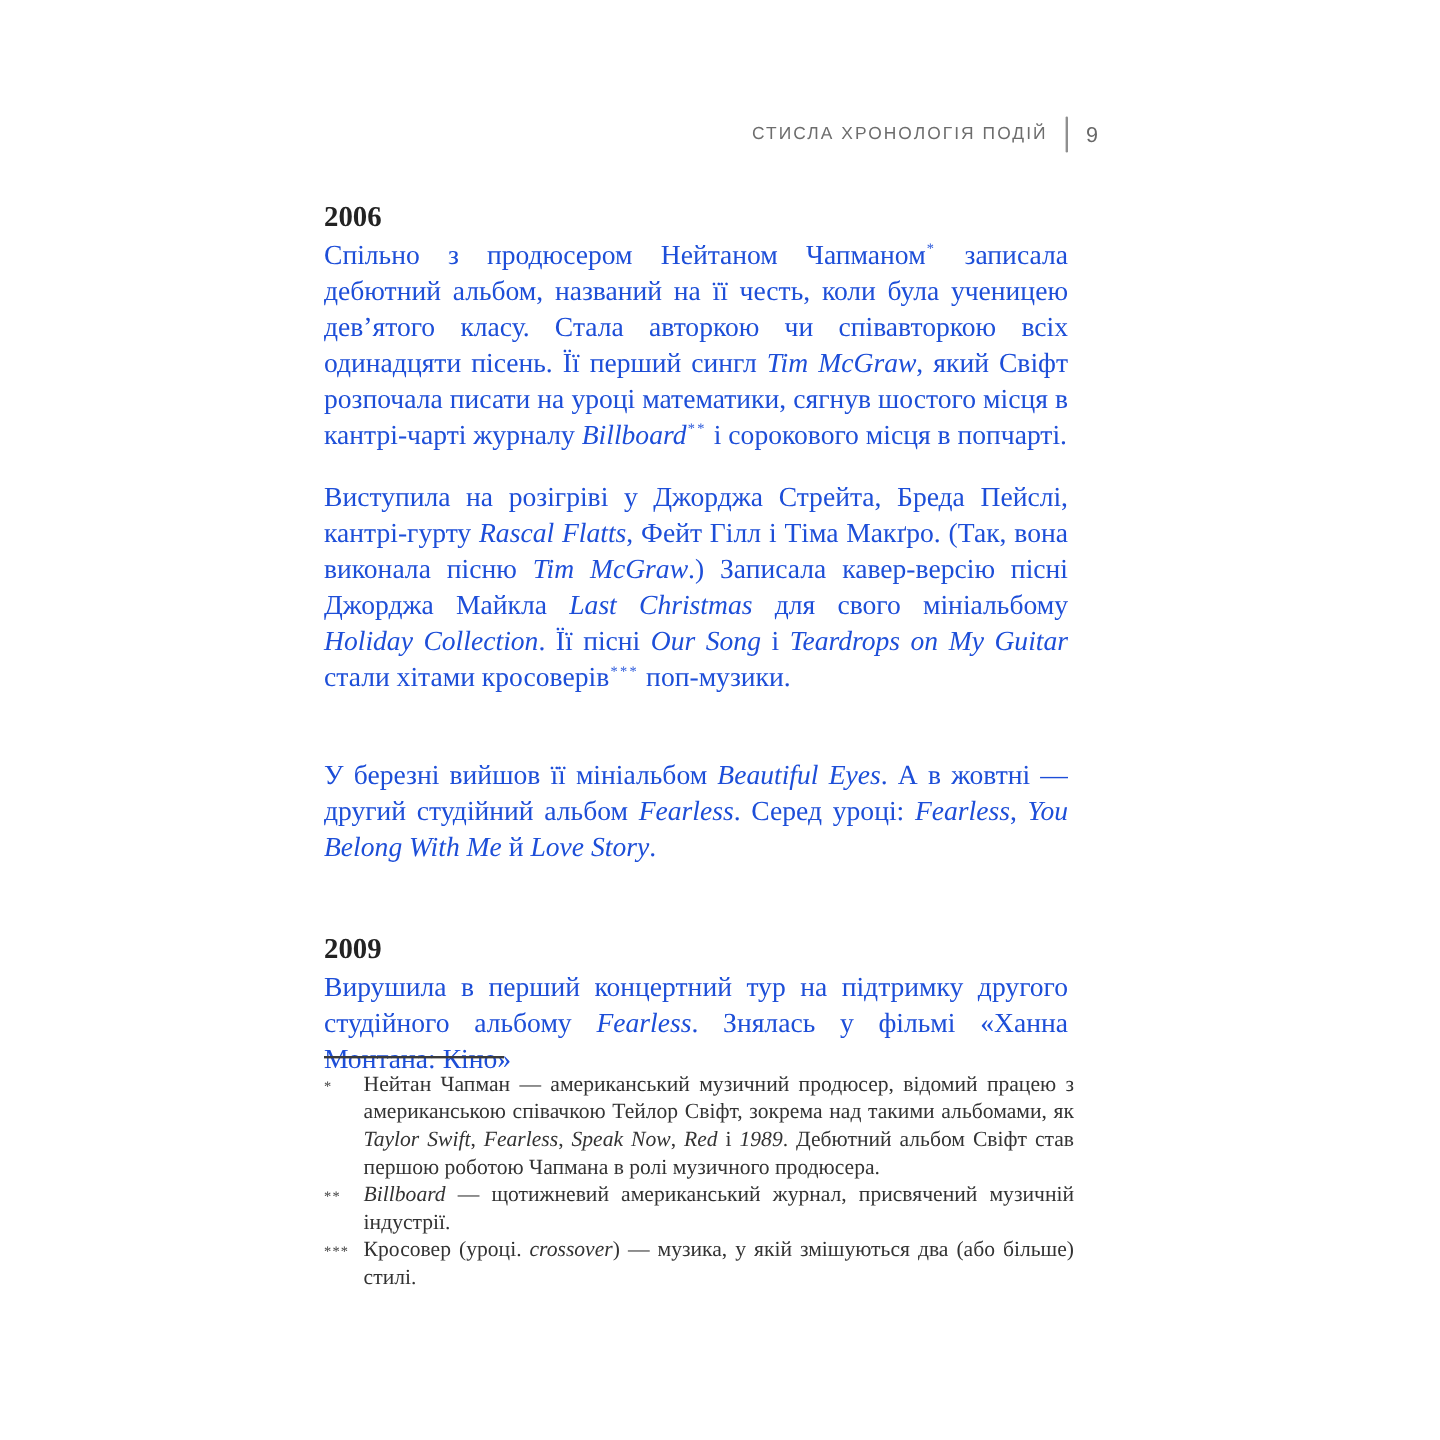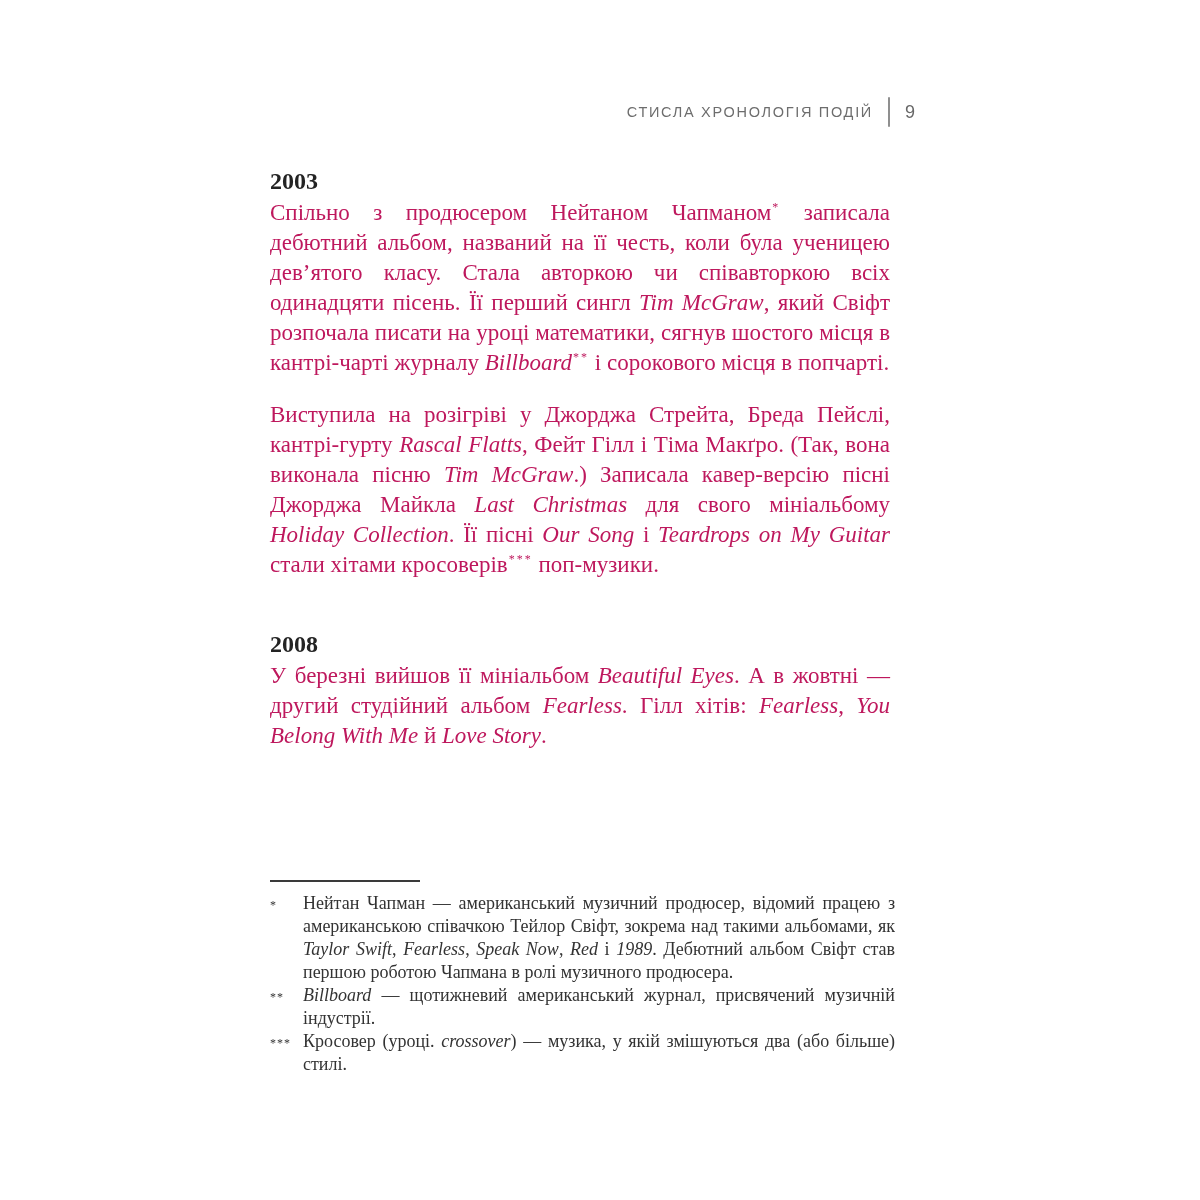--- a/index.html
+++ b/index.html
@@ -57,21 +57,21 @@
     font-size: 24px;
     line-height: 26px;
     font-weight: 700;
     color: #232323;
   }
   .para {
     margin: 0;
     font-size: 23px;
     line-height: 30px;
     text-align: justify;
-    color: #be185d;
+    color: #1d4ed8;
   }
   .it { font-style: italic; }
   sup.fn-ref {
     font-size: 12px;
     line-height: 0;
     vertical-align: 9px;
     letter-spacing: 2px;
     margin-left: 1px;
   }
 
@@ -109,33 +109,36 @@
 
 <div class="page">
 
   <header class="running-head">
     <span class="rh-title">СТИСЛА ХРОНОЛОГІЯ ПОДІЙ</span>
     <span class="rh-divider"></span>
     <span class="rh-page">9</span>
   </header>
 
   <section class="chrono-section" style="top:168px">
-    <h2 class="year">2003</h2>
+    <h2 class="year">2006</h2>
     <p class="para"><span>Спільно з продюсером Нейтаном Чапманом</span><sup class="fn-ref">*</sup><span> записала дебютний альбом, названий на її честь, коли була ученицею дев’ятого класу. Стала авторкою чи співавторкою всіх одинадцяти пісень. Її перший сингл </span><span class="it">Tim McGraw</span><span>, який Свіфт розпочала писати на уроці математики, сягнув шостого місця в кантрі-чарті журналу </span><span class="it">Billboard</span><sup class="fn-ref">**</sup><span> і сорокового місця в попчарті.</span></p>
   </section>
 
   <section class="chrono-section" style="top:400px">
     <p class="para"><span>Виступила на розігріві у Джорджа Стрейта, Бреда Пейслі, кантрі-гурту </span><span class="it">Rascal Flatts</span><span>, Фейт Гілл і Тіма Макґро. (Так, вона виконала пісню </span><span class="it">Tim McGraw</span><span>.) Записала кавер-версію пісні Джорджа Майкла </span><span class="it">Last Christmas</span><span> для свого мініальбому </span><span class="it">Holiday Collection</span><span>. Її пісні </span><span class="it">Our Song</span><span> і </span><span class="it">Teardrops on My Guitar</span><span> стали хітами кросоверів</span><sup class="fn-ref">***</sup><span> поп-музики.</span></p>
   </section>
 
   <section class="chrono-section" style="top:631px">
-    <h2 class="year">2008</h2>
-    <p class="para"><span>У березні вийшов її мініальбом </span><span class="it">Beautiful Eyes</span><span>. А в жовтні — другий студійний альбом </span><span class="it">Fearless</span><span>. Гілл хітів: </span><span class="it">Fearless</span><span>, </span><span class="it">You Belong With Me</span><span> й </span><span class="it">Love Story</span><span>.</span></p>
+    <p class="para"><span>У березні вийшов її мініальбом </span><span class="it">Beautiful Eyes</span><span>. А в жовтні — другий студійний альбом </span><span class="it">Fearless</span><span>. Серед уроці: </span><span class="it">Fearless</span><span>, </span><span class="it">You Belong With Me</span><span> й </span><span class="it">Love Story</span><span>.</span></p>
   </section>
 
+  <section class="chrono-section" style="top:778px">
+    <h2 class="year">2009</h2>
+    <p class="para"><span>Вирушила в перший концертний тур на підтримку другого студійного альбому </span><span class="it">Fearless</span><span>. Знялась у фільмі «Ханна Монтана: Кіно»</span></p>
+  </section>
 
   <div class="footnotes" style="top:880px">
     <div class="fn-rule"></div>
 
     <div class="footnote">
       <span class="fn-marker">*</span>
       <span class="fn-text"><span>Нейтан Чапман — американський музичний продюсер, відомий працею з американською співачкою Тейлор Свіфт, зокрема над такими альбомами, як </span><span class="it">Taylor Swift</span><span>, </span><span class="it">Fearless</span><span>, </span><span class="it">Speak Now</span><span>, </span><span class="it">Red</span><span> і </span><span class="it">1989</span><span>. Дебютний альбом Свіфт став першою роботою Чапмана в ролі музичного продюсера.</span></span>
     </div>
 
     <div class="footnote">

